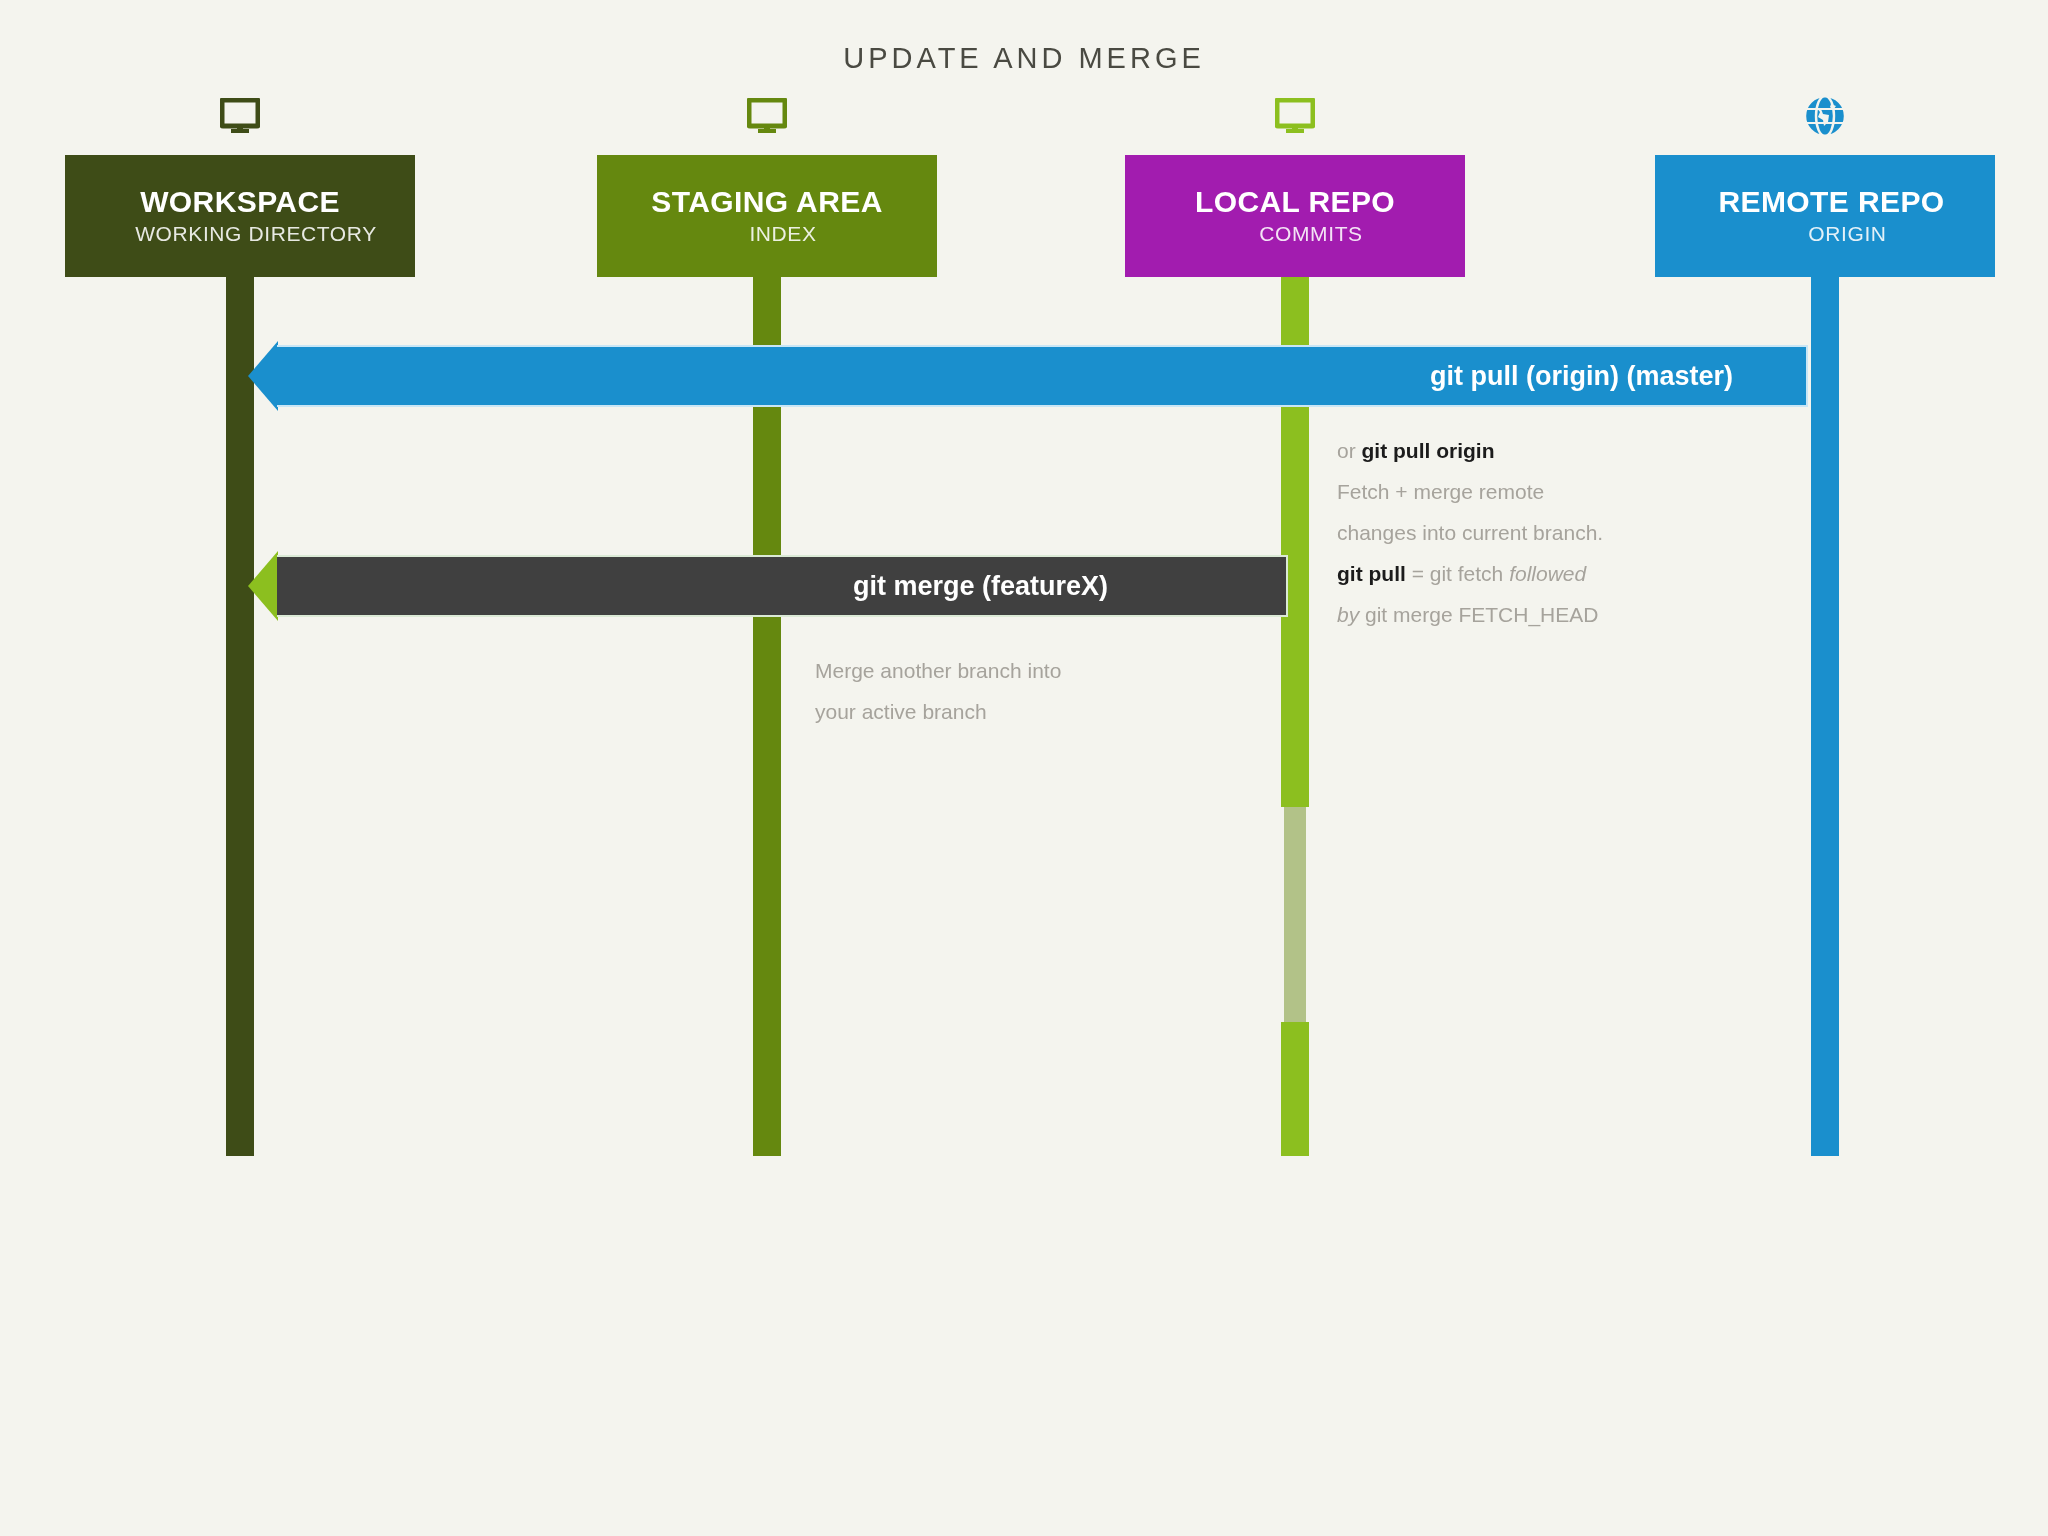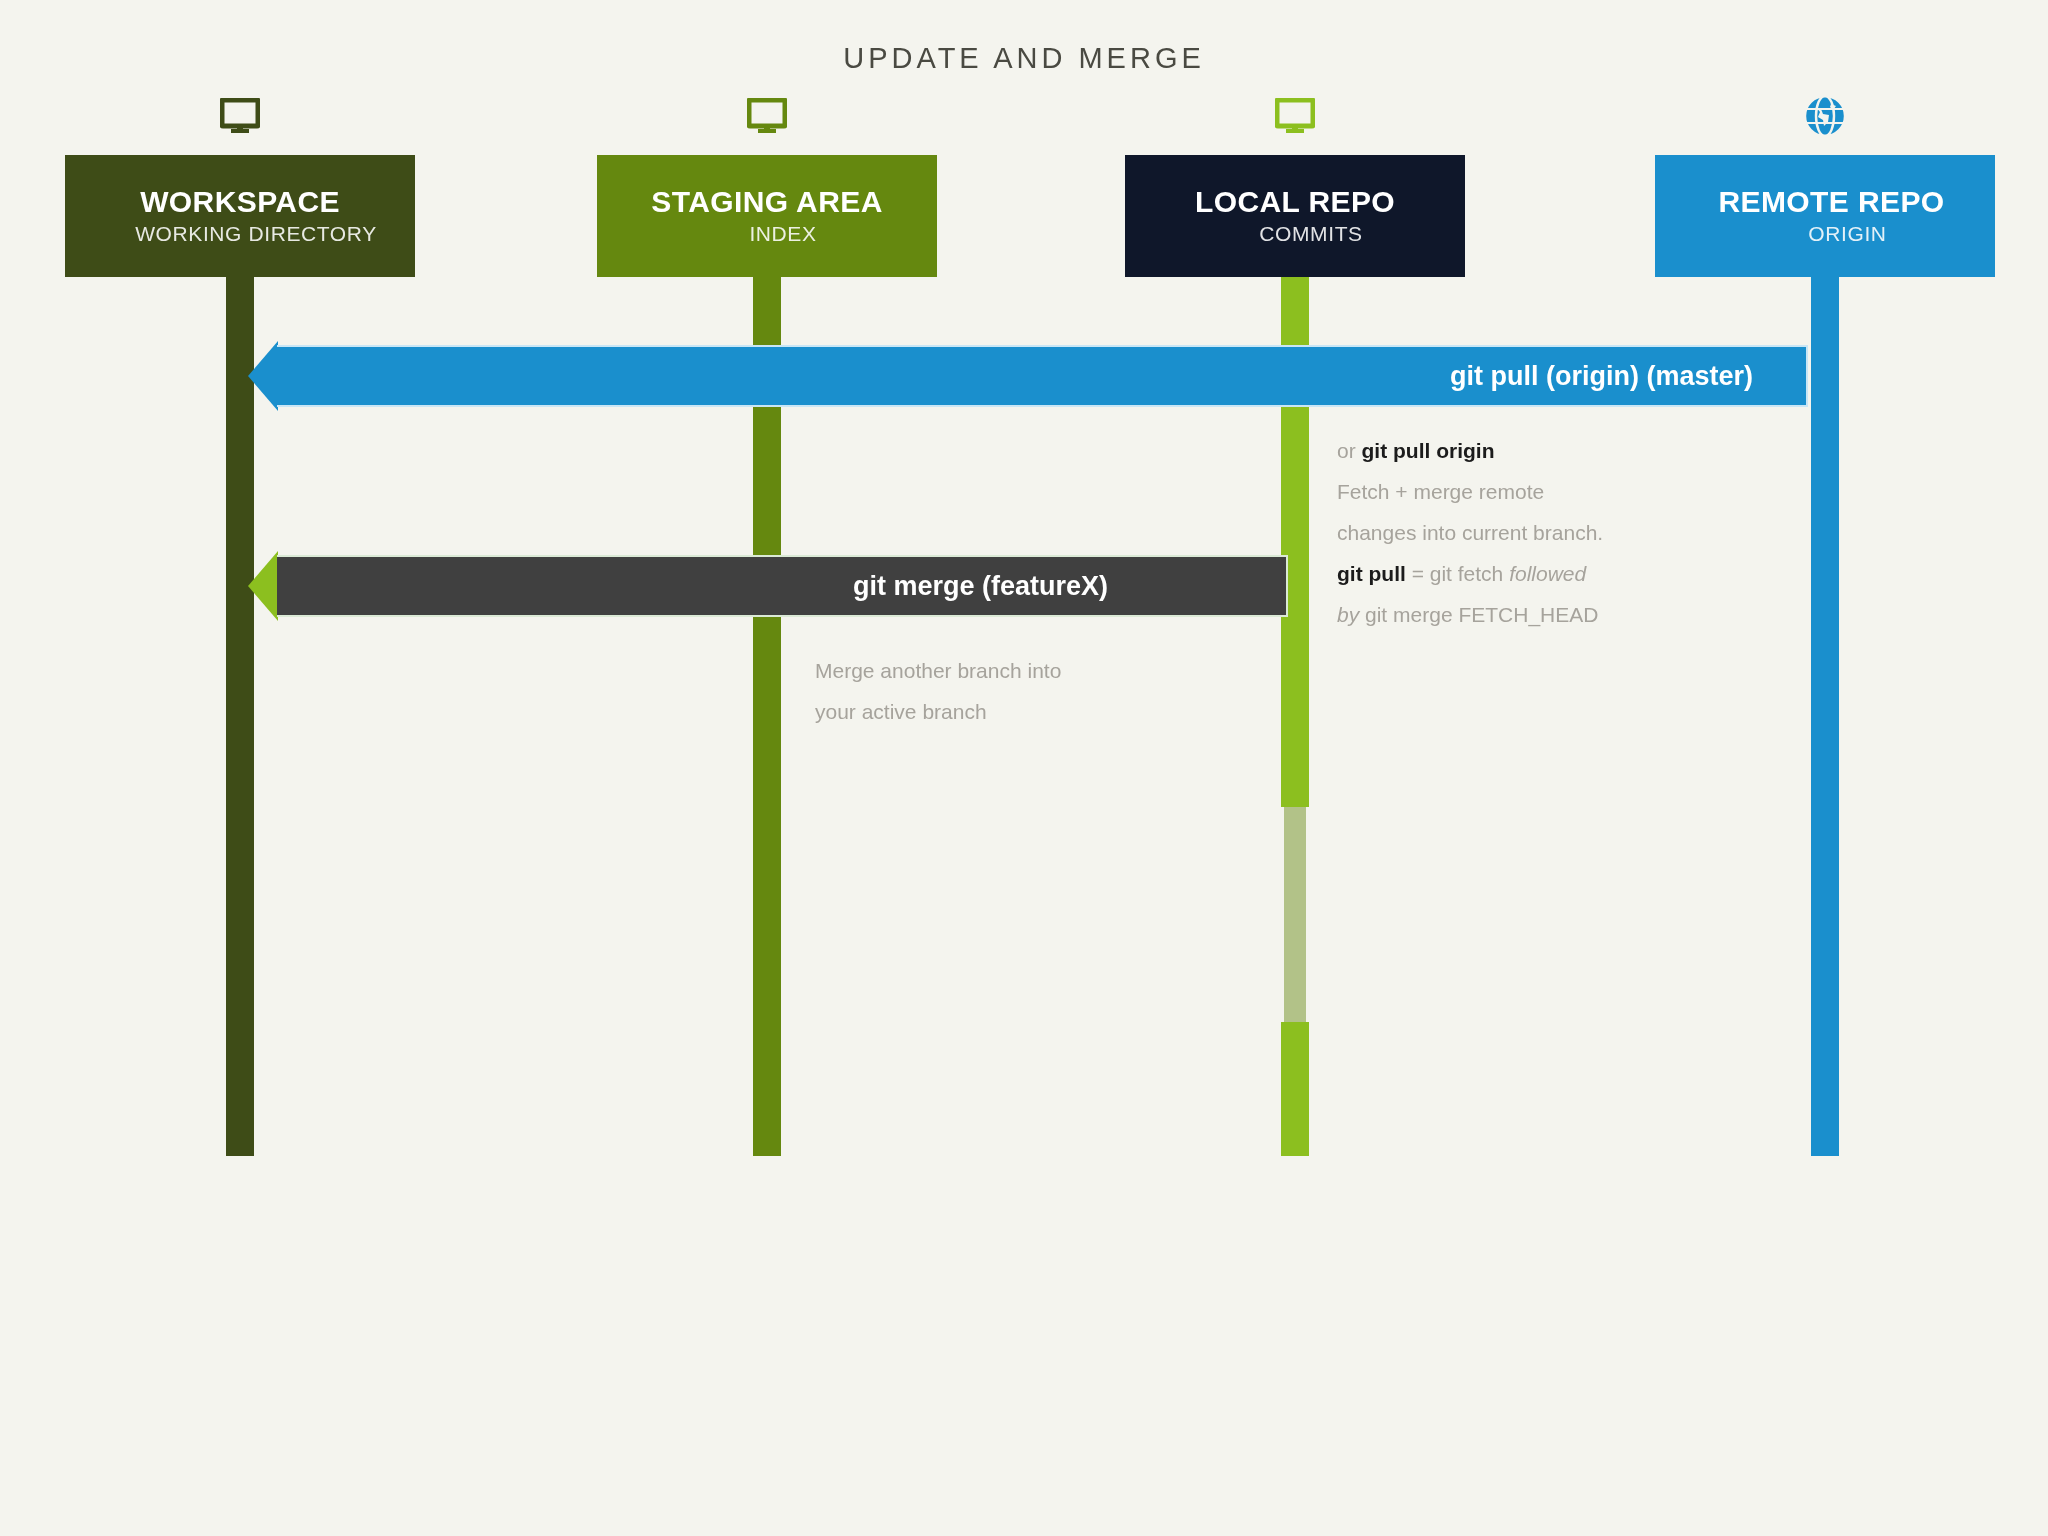--- a/index.html
+++ b/index.html
@@ -130,21 +130,21 @@
     border-bottom: 35px solid transparent;
     border-right: 30px solid #1a8fcd;
     margin-right: -1px;
   }
   #arrow-pull .arrow-body {
     background: #1a8fcd;
     border-top: 2px solid #c9e6f5;
     border-bottom: 2px solid #c9e6f5;
     border-right: 2px solid #c9e6f5;
     font-size: 27px;
-    padding-right: 53px;
+    padding-right: 73px;
   }
 
   #arrow-merge {
     left: 248px;
     top: 555px;
     width: 1040px;
     height: 62px;
   }
   #arrow-merge .arrow-head {
     border-top: 35px solid transparent;
@@ -221,21 +221,21 @@
   </div>
 
   <div class="column" style="left:1125px; width:340px;">
     <div class="col-icon">
       <svg width="40" height="36" viewBox="0 0 40 36" aria-hidden="true">
         <rect x="2" y="2" width="36" height="26" rx="1" fill="none" stroke="#8cbf1f" stroke-width="5"></rect>
         <rect x="17" y="27" width="6" height="5" fill="#8cbf1f"></rect>
         <rect x="11" y="31" width="18" height="4" fill="#8cbf1f"></rect>
       </svg>
     </div>
-    <div class="col-header" style="background:#0f172a;">
+    <div class="col-header" style="background:#a21caf;">
       <div class="title">LOCAL REPO</div>
       <div class="subtitle">COMMITS</div>
     </div>
     <div class="col-stem" style="left:156px; background:#8cbf1f;">
       <div class="stem-fade" style="left:0;"></div>
     </div>
   </div>
 
   <div class="column" style="left:1655px; width:340px;">
     <div class="col-icon" style="top:94px;">

